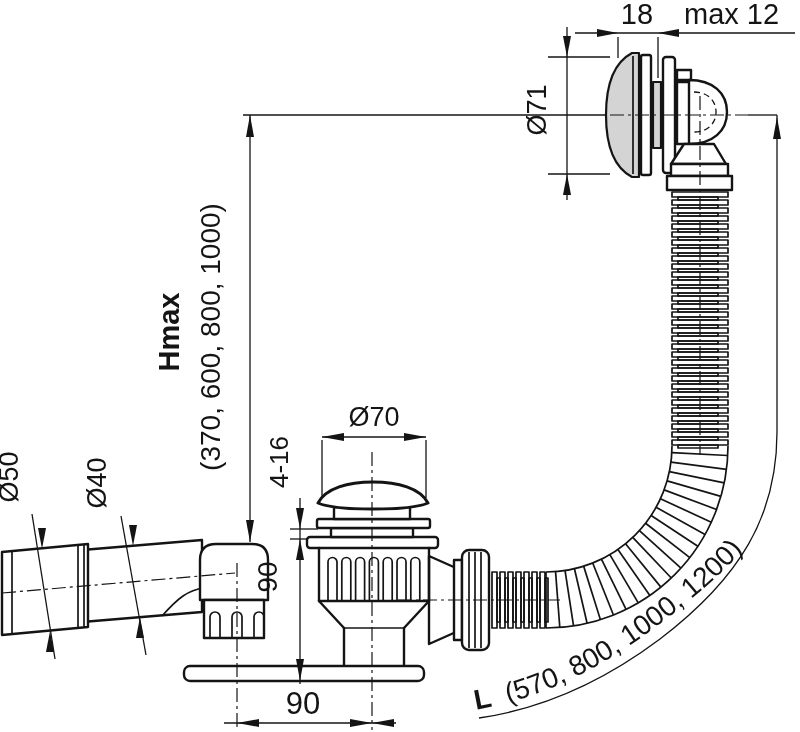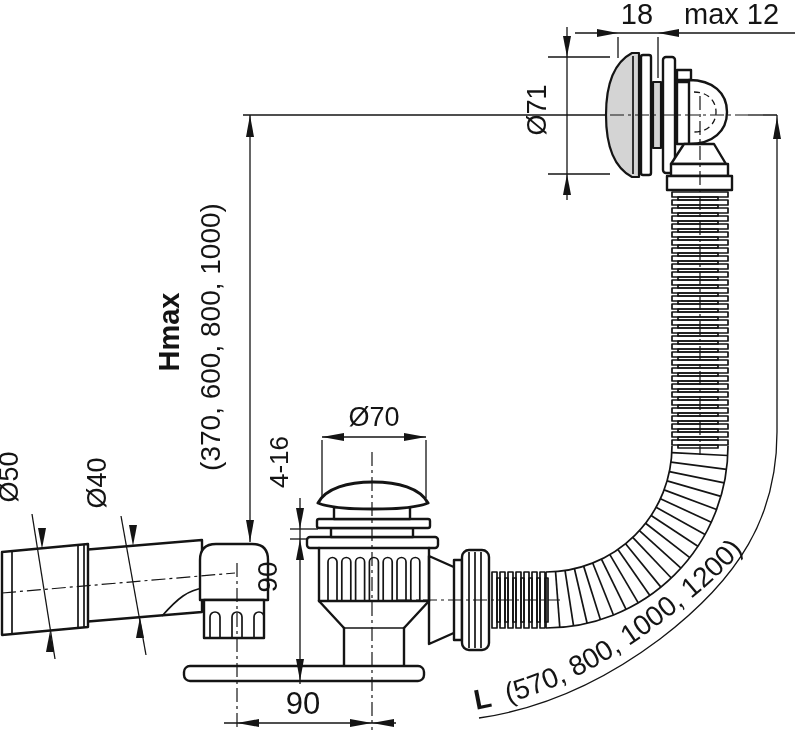--- a/index.html
+++ b/index.html
@@ -1,18 +1,18 @@
 <!DOCTYPE html>
 <html style="--line: #141414; --shade: #d4d4d4; --bg: #ffffff;"><head>
 <meta charset="utf-8">
 <style>
   :root { --line:#141414; --shade:#d4d4d4; --bg:#ffffff; }
   html,body{margin:0;padding:0;background:var(--bg);}
   .frame{width:800px;height:732px;position:relative;background:var(--bg);overflow:hidden;
-         font-family:"Liberation Sans", sans-serif;border-radius:22px;}
+         font-family:"Liberation Sans", sans-serif;}
   svg{position:absolute;left:0;top:0;}
   
   .o  {stroke:var(--line);stroke-width:2.4;fill:none;stroke-linejoin:round;stroke-linecap:round;}
   .ow {stroke:var(--line);stroke-width:2.4;fill:var(--bg);stroke-linejoin:round;}
   .ow3{stroke:var(--line);stroke-width:3;fill:var(--bg);stroke-linejoin:round;}
   .og {stroke:var(--line);stroke-width:2.2;fill:var(--shade);stroke-linejoin:round;}
   
   .r  {stroke:var(--line);stroke-width:1.7;fill:none;stroke-linejoin:round;}
   
   .d  {stroke:var(--line);stroke-width:1.3;fill:none;}

